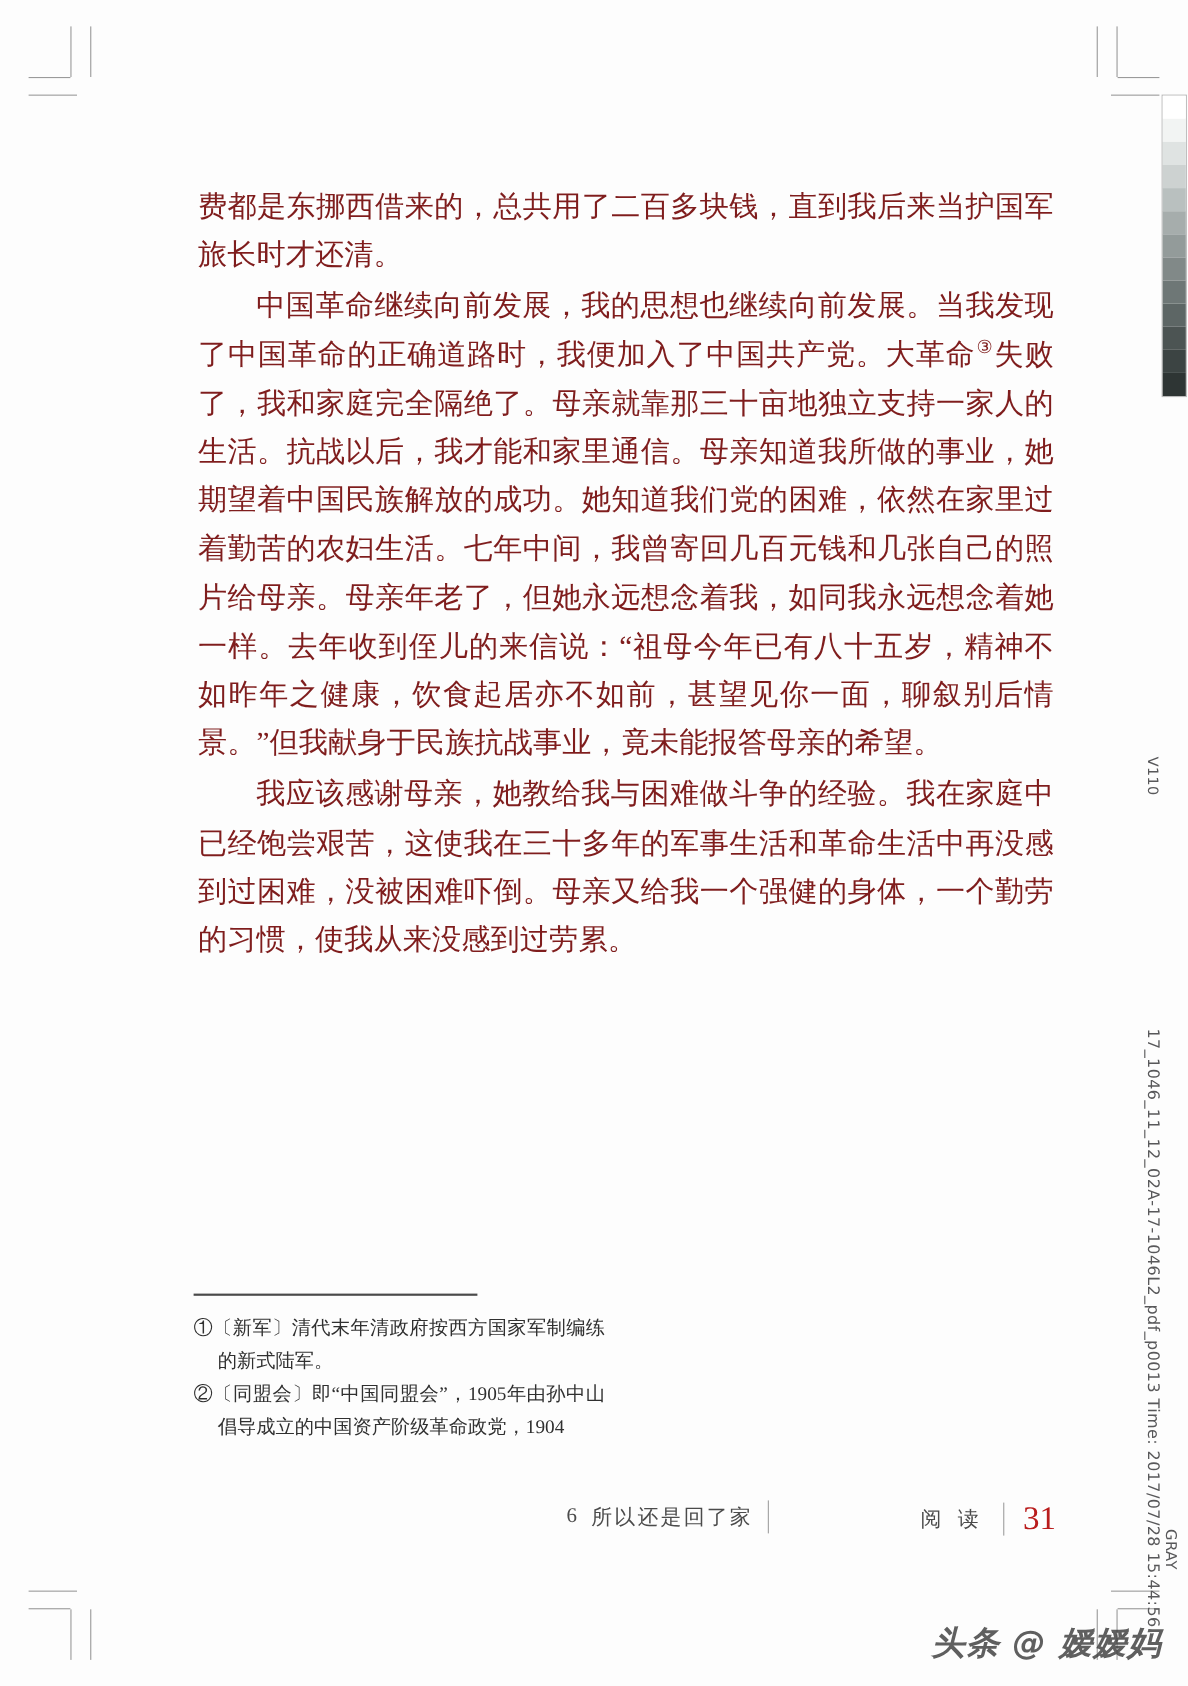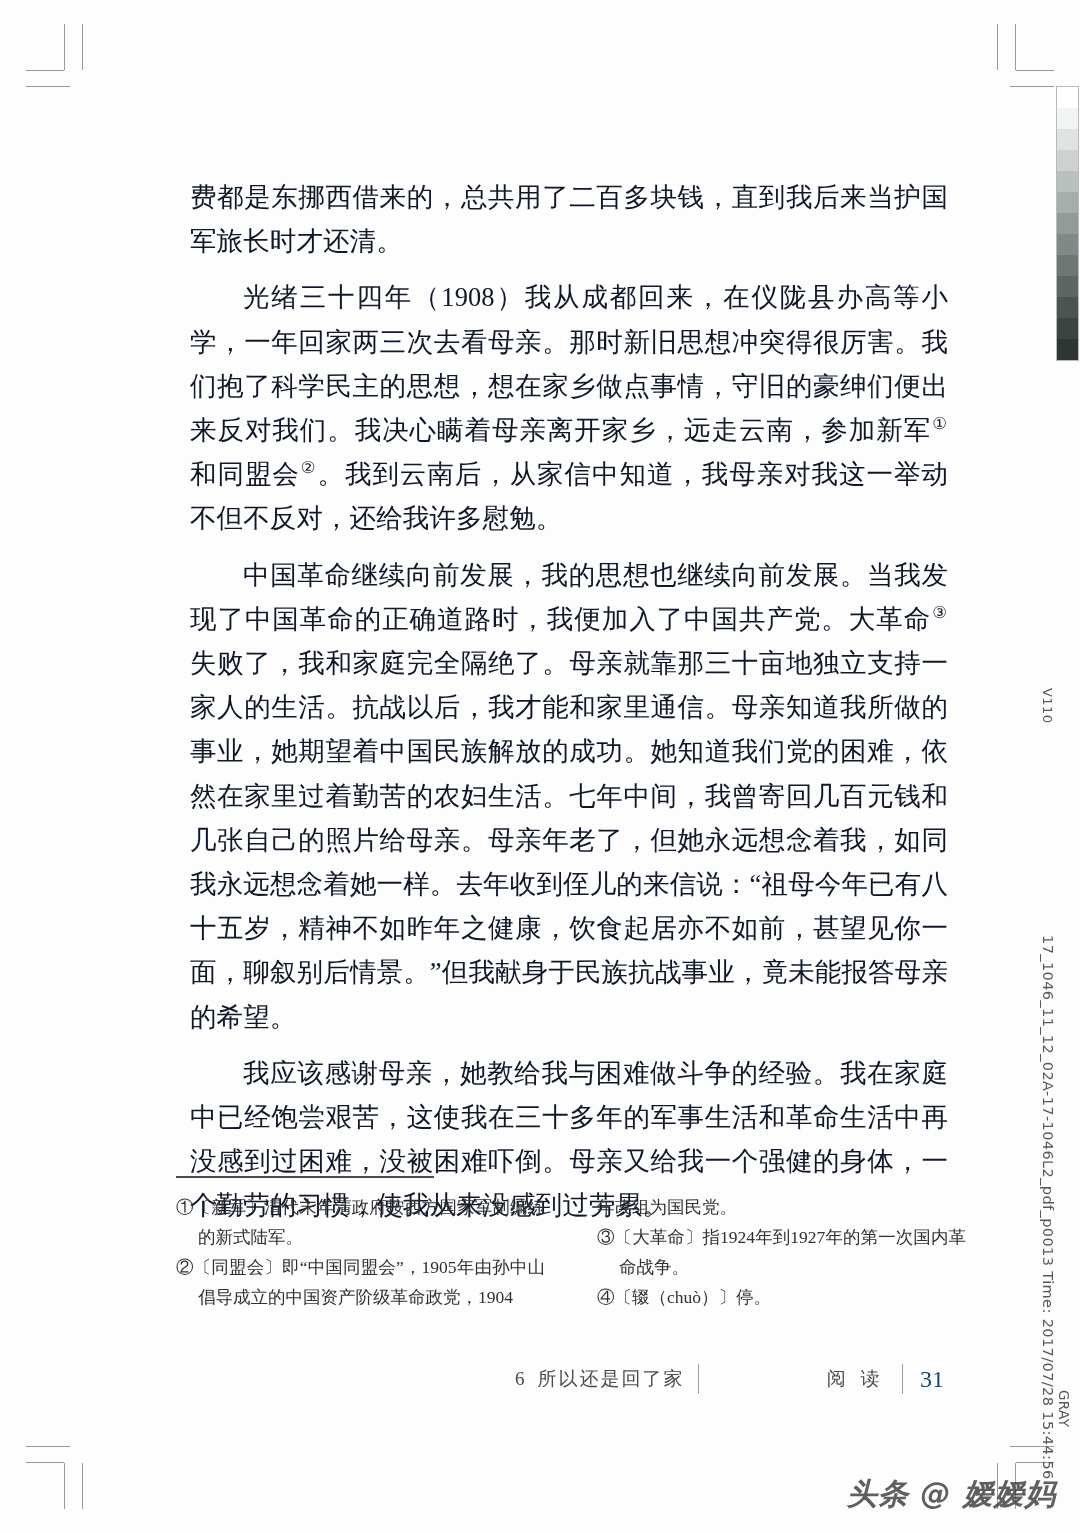--- a/index.html
+++ b/index.html
@@ -93,24 +93,24 @@
     position: absolute;
     left: 178px;
     top: 163px;
     width: 782px;
   }
   .para {
     font-size: 26.5px;
     line-height: 44.2px;
     text-align: justify;
     text-justify: inter-ideograph;
-    margin: 12px;
+    margin: 2px;
     letter-spacing: 0.1px;
     text-indent: 0;
-    color: #0f172a;
+    color: #7f1d1d;
   }
   .para.indent { text-indent: 53px; }
   .para sup {
     font-size: 0.62em;
     vertical-align: super;
     line-height: 0;
     padding: 0 1px;
   }
 
   
@@ -156,36 +156,36 @@
     position: absolute;
     left: 337px;
     top: 0;
     display: flex;
     align-items: center;
     gap: 13px;
     white-space: nowrap;
   }
   #footer-right {
     position: absolute;
-    right: 16px;
+    right: 0;
     top: 0;
     display: flex;
     align-items: center;
     gap: 17px;
     white-space: nowrap;
   }
   .footer-sep {
     display: inline-block;
     width: 1.4px;
     height: 30px;
     background: #9f9f9f;
   }
   #footer-chapter-title { letter-spacing: 2px; }
   #footer-section { letter-spacing: 5px; }
-  #footer-page-number { font-size: 24px; color: #0c4a6e; }
+  #footer-page-number { font-size: 30px; color: #b91c1c; }
 
   
   #watermark {
     position: absolute;
     right: 24px;
     bottom: 18px;
     font-family: "DejaVu Sans", "Liberation Sans", sans-serif;
     font-size: 30px;
     font-weight: bold;
     font-style: italic;
@@ -241,37 +241,31 @@
       <div class="swatch" style="background: rgb(60, 68, 67);"></div>
       <div class="swatch" style="background: rgb(46, 53, 52);"></div>
     </div>
 
   <div class="slug" id="slug-v110">V110</div>
   <div class="slug" id="slug-jobinfo">17_1046_11_12_02A-17-1046L2_pdf_p0013 Time: 2017/07/28 15:44:56</div>
   <div class="slug" id="slug-colorspace">GRAY</div>
 
   <div id="text-column">
       <p class="para">费都是东挪西借来的，总共用了二百多块钱，直到我后来当护国军旅长时才还清。</p>
-      <p class="para indent">光绪三十四年（1908）我从成都回来，在仪陇县办高等小学，一年回家两三次去看母亲。那时新旧思想冲突得很厉害。我们抱了科学民主的思想，想在家乡做点事情，守旧的豪绅们便出来反对我们。我决心瞒着母亲离开家乡，远走云南，参加新军<sup>①</sup>和同盟会<sup>②</sup>。我到云南后，从家信中知道，我母亲对我这一举动不但不反对，还给我许多慰勉。</p>
       <p class="para indent">中国革命继续向前发展，我的思想也继续向前发展。当我发现了中国革命的正确道路时，我便加入了中国共产党。大革命<sup>③</sup>失败了，我和家庭完全隔绝了。母亲就靠那三十亩地独立支持一家人的生活。抗战以后，我才能和家里通信。母亲知道我所做的事业，她期望着中国民族解放的成功。她知道我们党的困难，依然在家里过着勤苦的农妇生活。七年中间，我曾寄回几百元钱和几张自己的照片给母亲。母亲年老了，但她永远想念着我，如同我永远想念着她一样。去年收到侄儿的来信说：“祖母今年已有八十五岁，精神不如昨年之健康，饮食起居亦不如前，甚望见你一面，聊叙别后情景。”但我献身于民族抗战事业，竟未能报答母亲的希望。</p>
       <p class="para indent">我应该感谢母亲，她教给我与困难做斗争的经验。我在家庭中已经饱尝艰苦，这使我在三十多年的军事生活和革命生活中再没感到过困难，没被困难吓倒。母亲又给我一个强健的身体，一个勤劳的习惯，使我从来没感到过劳累。</p>
     </div>
 
   <div id="footnote-rule"></div>
 
   <div id="footnotes">
     <div class="fn-col" id="fn-col-left">
         <p class="fn">①〔新军〕清代末年清政府按西方国家军制编练的新式陆军。</p>
         <p class="fn">②〔同盟会〕即“中国同盟会”，1905年由孙中山倡导成立的中国资产阶级革命政党，1904</p>
       </div>
-    <div class="fn-col" id="fn-col-right">
-        <p class="fn">年改组为国民党。</p>
-        <p class="fn">③〔大革命〕指1924年到1927年的第一次国内革命战争。</p>
-        <p class="fn">④〔辍（chuò）〕停。</p>
-      </div>
   </div>
 
   <div id="page-footer">
     <div id="footer-left">
       <span>6</span>
       <span id="footer-chapter-title">所以还是回了家</span>
       <span class="footer-sep"></span>
     </div>
     <div id="footer-right">
       <span id="footer-section">阅 读</span>

